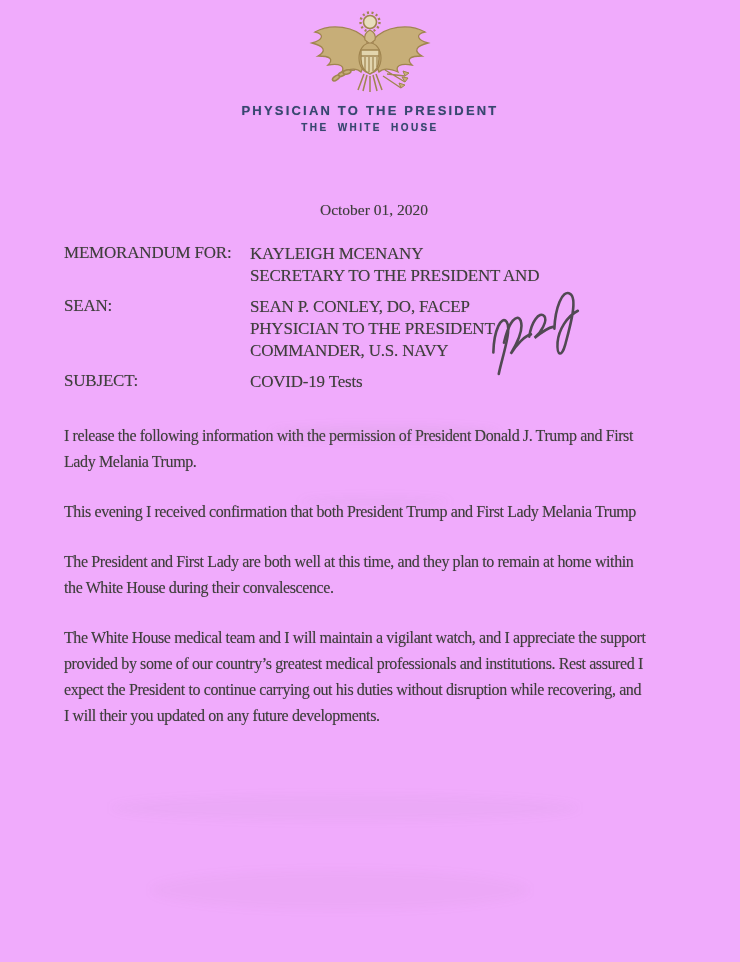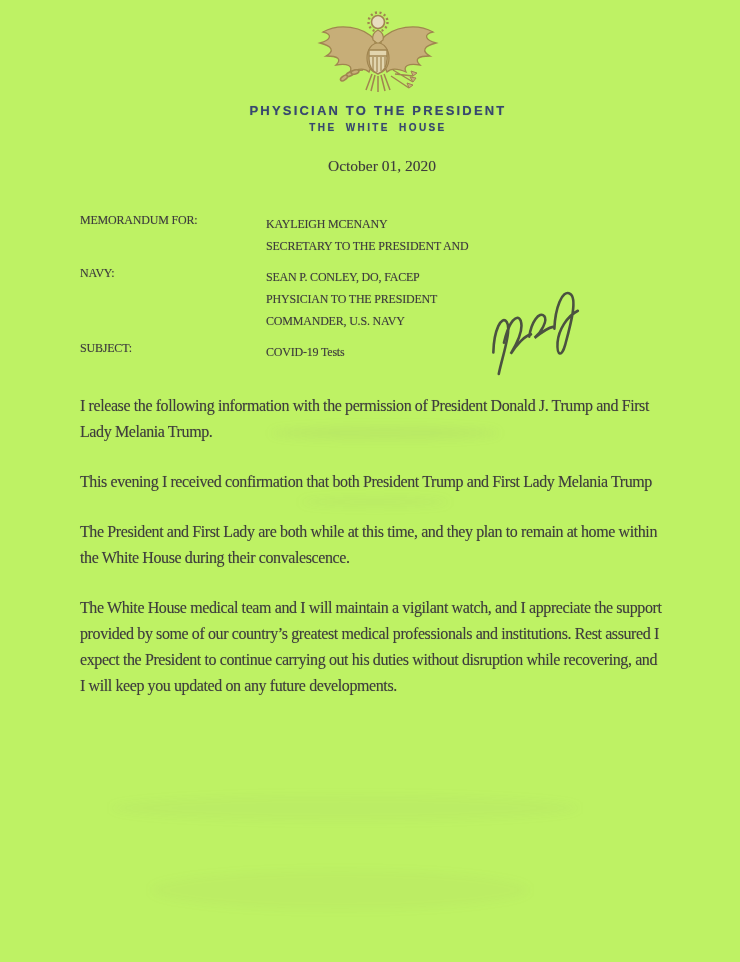--- a/index.html
+++ b/index.html
@@ -1,44 +1,43 @@
 <!DOCTYPE html>
 <html><head>
 <meta charset="utf-8">
 <style>
   * { margin:0; padding:0; box-sizing:border-box; }
   html,body { background:#ffffff; }
   .page {
     position:relative;
     width:740px; height:962px;
-    background:#bef264;
+    background:#f0abfc;
     font-family:"Liberation Serif", serif;
     color:#3f3e3c;
     overflow:hidden;
     text-shadow:0 0 0.7px rgba(70,70,70,0.45);
-    padding-left:16px;
   }
   .letterhead { text-align:center; padding-top:10px; }
   .seal { display:block; margin:0 auto; }
   .lh-title {
     margin-top:7px;
     font-family:"Liberation Sans", sans-serif;
     font-weight:bold; font-size:13px; letter-spacing:2.2px;
     color:#37476f;
     text-shadow:0 0 0.8px rgba(55,71,111,0.5);
   }
   .lh-sub {
     margin-top:4px;
     font-family:"Liberation Sans", sans-serif;
     font-weight:bold; font-size:10px; letter-spacing:2.4px; word-spacing:4px;
     color:#37476f;
     text-shadow:0 0 0.8px rgba(55,71,111,0.5);
   }
-  .date-line { text-align:center; margin-top:24px; font-size:15.5px; padding-left:8px; }
-  .memo { margin:38px 64px 0 64px; width:612px; font-size:12px; }
+  .date-line { text-align:center; margin-top:68px; font-size:15.5px; padding-left:8px; }
+  .memo { margin:24px 64px 0 64px; width:612px; font-size:17px; }
   .memo-row { display:flex; align-items:flex-start; margin-top:9px; }
   .memo-row:first-child { margin-top:0; }
   .memo-label { width:186px; flex:0 0 186px; white-space:nowrap; letter-spacing:-0.2px; }
   .memo-lines { flex:1; }
   .memo-line { line-height:22px; white-space:nowrap; letter-spacing:-0.2px; }
   .body-text { margin:30px 64px 0 64px; width:620px; font-size:16px; letter-spacing:-0.4px; }
   .para { margin-top:24px; }
   .para:first-child { margin-top:0; }
   .para-line { line-height:26px; white-space:nowrap; }
   .signature { position:absolute; left:474px; top:280px; }
@@ -94,21 +93,21 @@
 
   <div class="memo">
     <div class="memo-row">
       <div class="memo-label">MEMORANDUM FOR:</div>
       <div class="memo-lines">
         <div class="memo-line">KAYLEIGH MCENANY</div>
         <div class="memo-line">SECRETARY TO THE PRESIDENT AND</div>
       </div>
     </div>
     <div class="memo-row">
-      <div class="memo-label">NAVY:</div>
+      <div class="memo-label">SEAN:</div>
       <div class="memo-lines">
         <div class="memo-line">SEAN P. CONLEY, DO, FACEP</div>
         <div class="memo-line">PHYSICIAN TO THE PRESIDENT</div>
         <div class="memo-line">COMMANDER, U.S. NAVY</div>
       </div>
     </div>
     <div class="memo-row">
       <div class="memo-label">SUBJECT:</div>
       <div class="memo-lines">
         <div class="memo-line">COVID-19 Tests</div>
@@ -127,28 +126,28 @@
 
   <div class="body-text">
     <div class="para">
       <div class="para-line">I release the following information with the permission of President Donald J. Trump and First</div>
       <div class="para-line">Lady Melania Trump.</div>
     </div>
     <div class="para">
       <div class="para-line">This evening I received confirmation that both President Trump and First Lady Melania Trump</div>
     </div>
     <div class="para">
-      <div class="para-line">The President and First Lady are both while at this time, and they plan to remain at home within</div>
+      <div class="para-line">The President and First Lady are both well at this time, and they plan to remain at home within</div>
       <div class="para-line">the White House during their convalescence.</div>
     </div>
     <div class="para">
       <div class="para-line">The White House medical team and I will maintain a vigilant watch, and I appreciate the support</div>
       <div class="para-line">provided by some of our country’s greatest medical professionals and institutions.  Rest assured I</div>
       <div class="para-line">expect the President to continue carrying out his duties without disruption while recovering, and</div>
-      <div class="para-line">I will keep you updated on any future developments.</div>
+      <div class="para-line">I will their you updated on any future developments.</div>
     </div>
   </div>
 
   <div class="artifact a1"></div>
   <div class="artifact a2"></div>
   <div class="artifact a3"></div>
   <div class="artifact a4"></div>
 
 </div>
 

